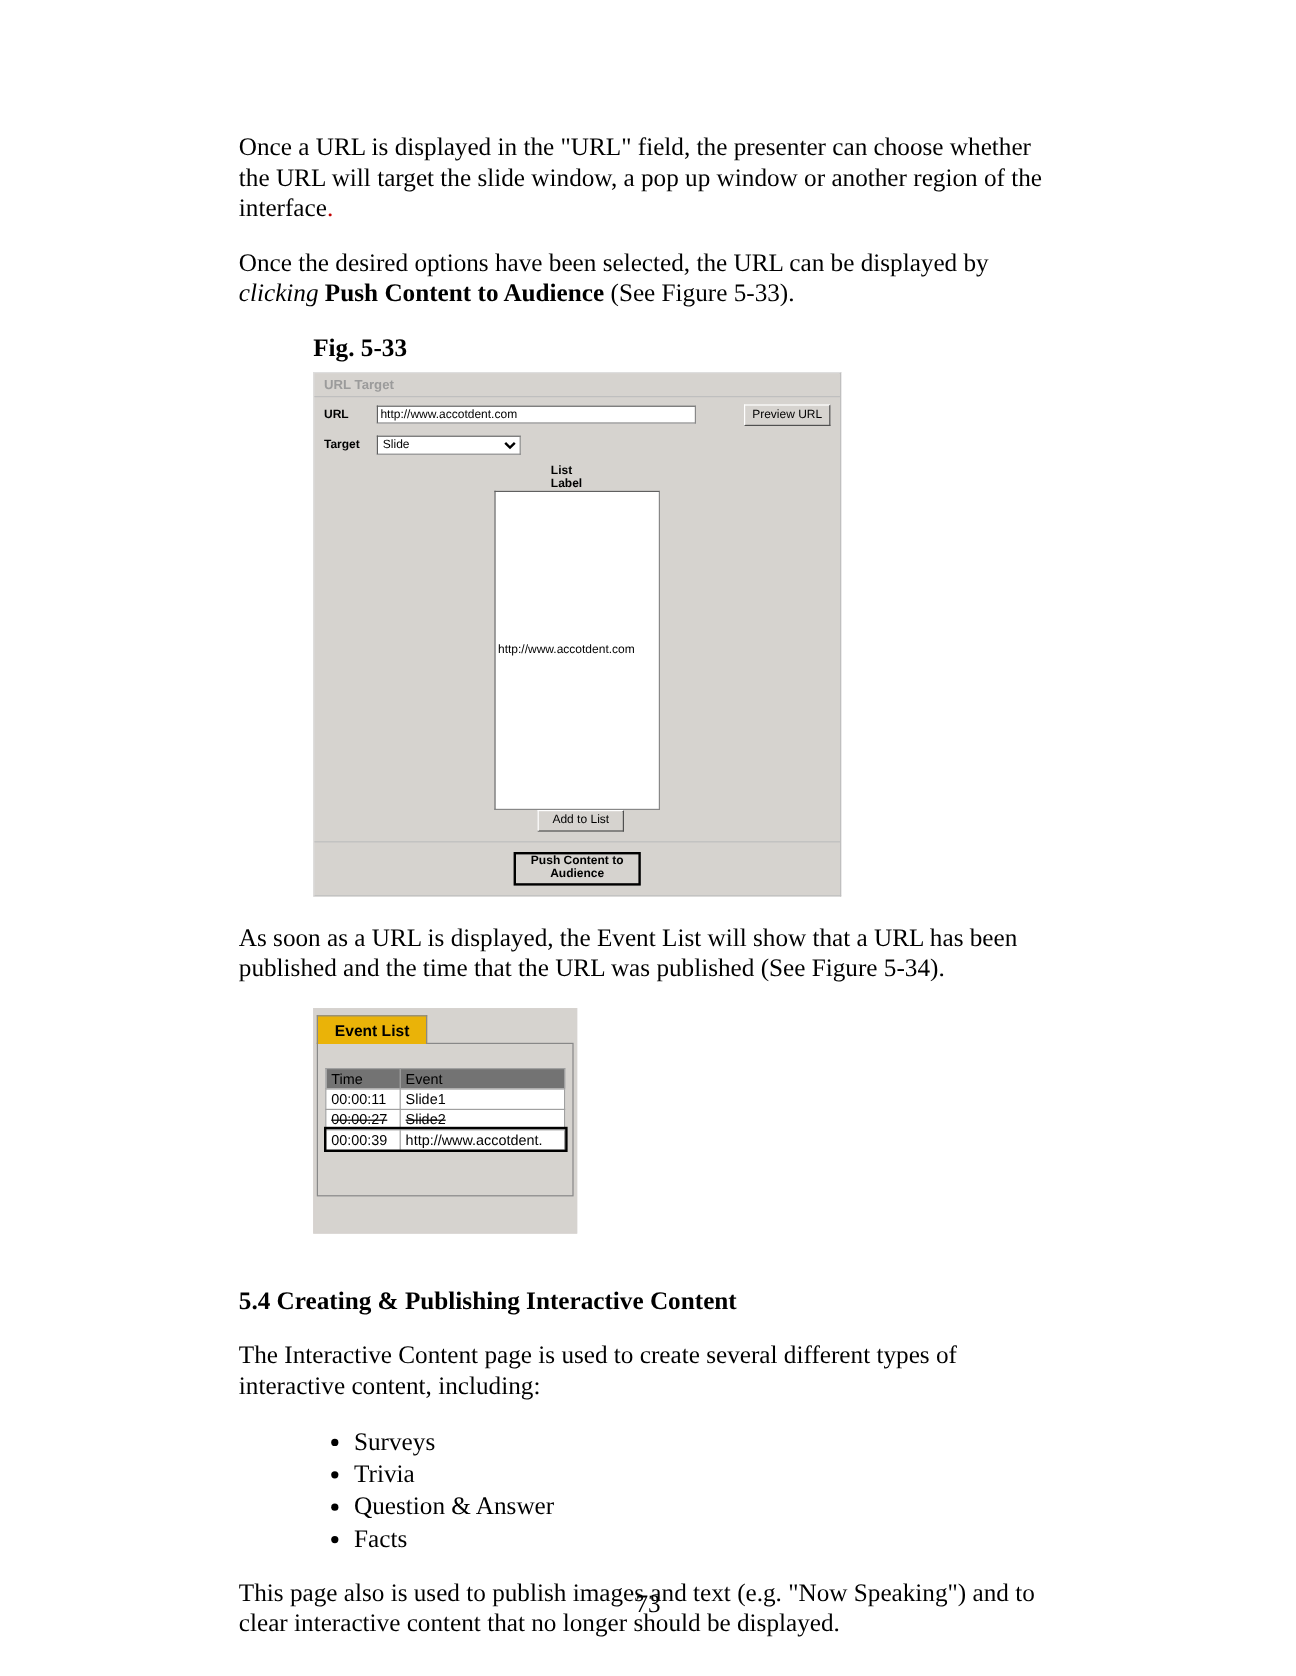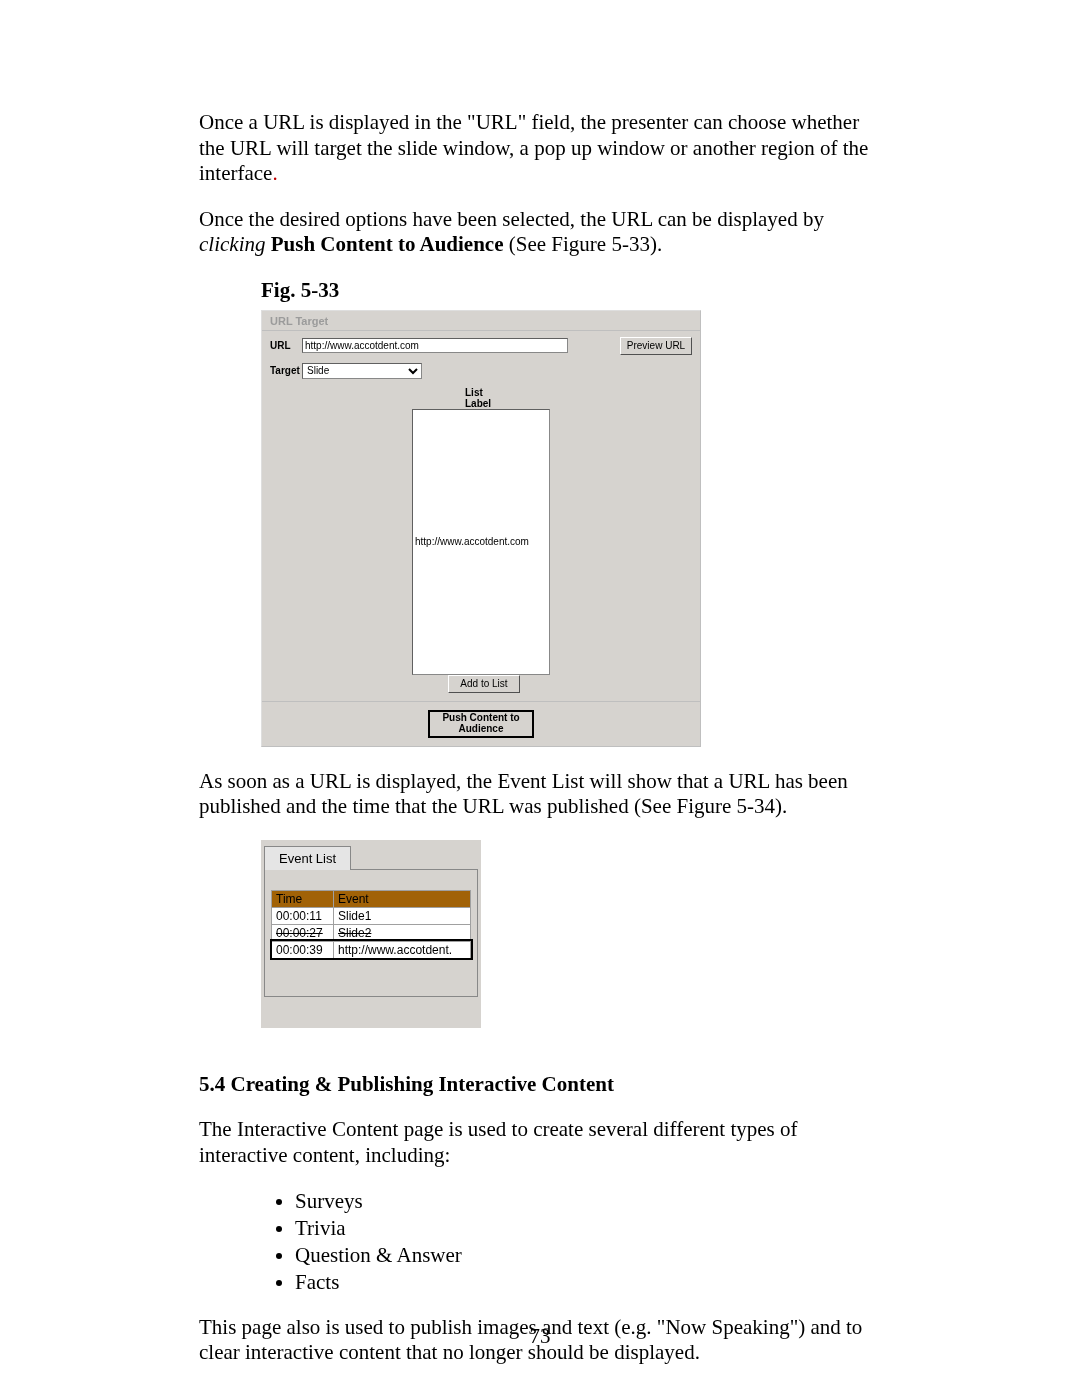--- a/index.html
+++ b/index.html
@@ -53,21 +53,21 @@
   }
   .url-options-body {
     padding: 6px 8px 4px 8px;
   }
   .uo-row {
     display: flex;
     align-items: center;
     margin-bottom: 8px;
   }
   .uo-lbl {
-    width: 32px;
+    width: 44px;
     font-size: 10px;
     font-weight: bold;
     flex-shrink: 0;
   }
   .uo-input {
     flex: 1;
     font-family: Tahoma, Arial, sans-serif;
     font-size: 10px;
     height: 15px;
     border: 1px solid #888;
@@ -133,24 +133,24 @@
     color: #000;
     border: 1px solid #d6d3cf;
     padding: 4px 2px 30px 2px;
     box-sizing: border-box;
   }
   .event-list-tab {
     position: relative;
     top: 1px;
     z-index: 2;
     display: inline-block;
-    background: #e5e5e5;
+    background: #eab308;
     border: 1px solid #888;
     border-bottom: none;
-    font-weight: normal;
+    font-weight: bold;
     font-size: 13px;
     padding: 4px 14px;
   }
   .event-list-frame {
     border: 1px solid #888;
     background: #d6d3cf;
     padding: 20px 6px 8px 6px;
     min-height: 98px;
   }
   .event-table {
@@ -160,21 +160,21 @@
     background: #fff;
   }
   .event-table th, .event-table td {
     border: 1px solid #a0a0a0;
     padding: 1px 4px;
     text-align: left;
     font-weight: normal;
     white-space: nowrap;
   }
   .event-table th {
-    background: #a16207;
+    background: #737373;
   }
   .row-strike td {
     text-decoration: line-through;
   }
   .row-highlight {
     outline: 2px solid #000;
   }
   
   .sec-heading {
     font-weight: bold;

